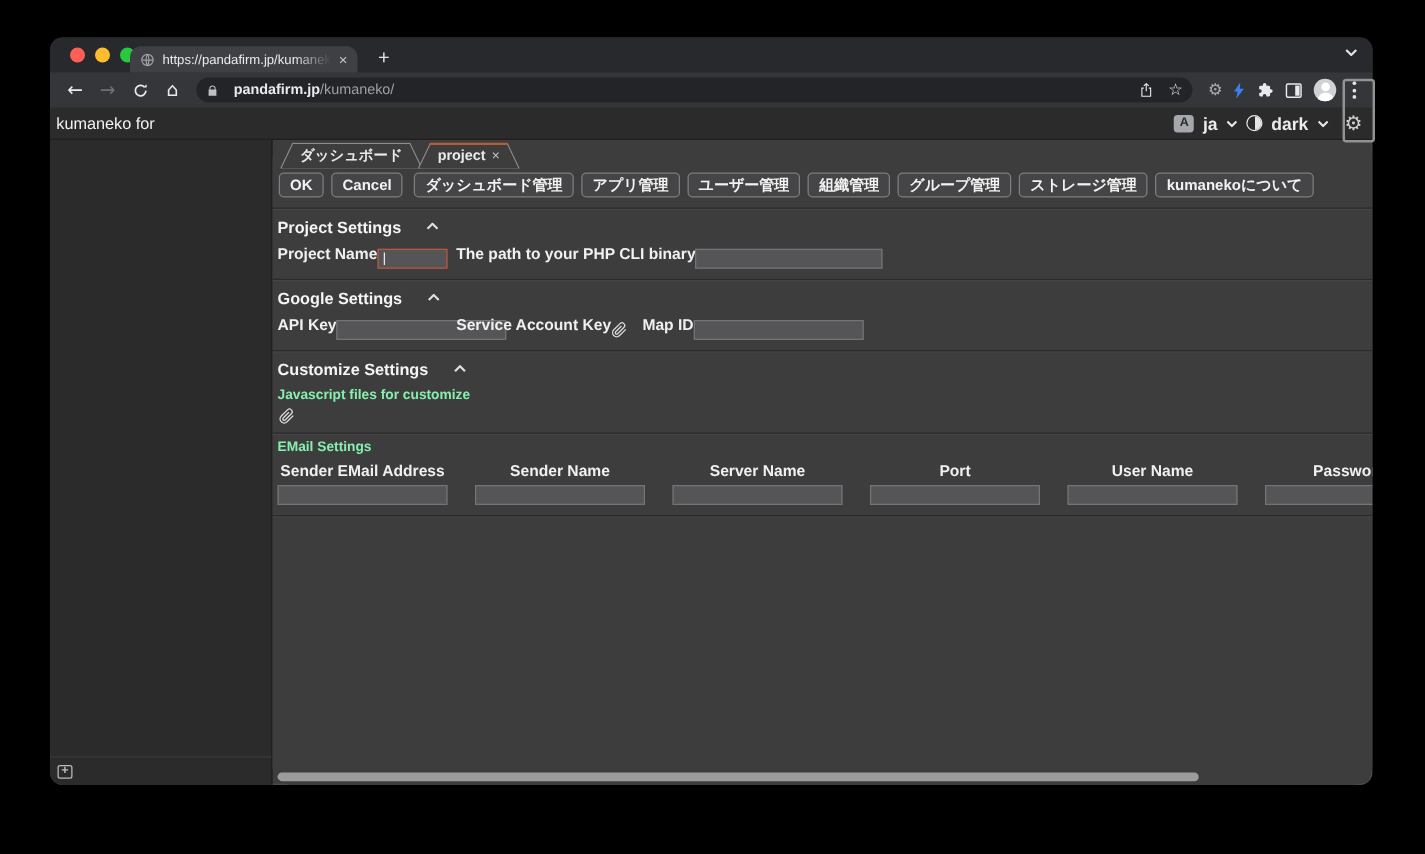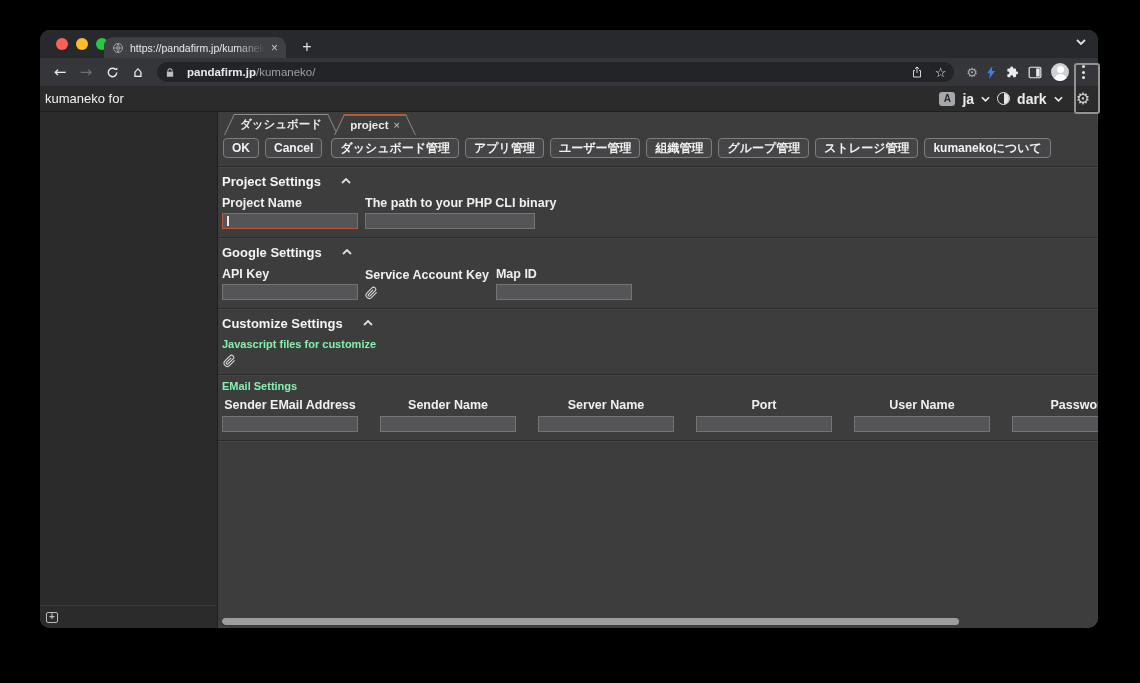--- a/index.html
+++ b/index.html
@@ -82,21 +82,21 @@
     font-family:"Liberation Sans", sans-serif; }
   .btn-gap { margin-left:3px; }
 
   .divider { margin-top:8px; border-top:1px solid #2b2b2b; box-shadow:0 1px 0 rgba(255,255,255,0.05); }
   .divider.tight { margin-top:6px; }
 
   .sec-h { display:flex; align-items:center; gap:20px; margin:6px 0 0 4px; color:#f5f5f5;
     font-size:13px; font-weight:600; height:16px; }
 
   .fieldrow { display:flex; gap:7px; margin:7px 0 0 4px; }
-  .fgroup { display:flex; flex-direction:column;justify-content:center; }
+  .fgroup { display:flex; flex-direction:row; }
   .flabel { color:#f0f0f0; font-size:12.5px; font-weight:600; white-space:nowrap; }
   .tinput { margin-top:3px; height:16px; background:#555557; border:1px solid #747476;
     color:#eee; font-size:11px; padding:0 3px; outline:none; border-radius:0; }
   .tinput.focused { border:1.5px solid #b9573c; position:relative; }
   .caret { position:absolute; left:4px; top:2px; width:1.5px; height:10px; background:#e8e8e8; }
   .w136 { width:136px; } .w170 { width:170px; }
 
   .clipbtn { margin:4px 0 0 5px; width:18px; display:flex; }
 
   .email-title { margin:5px 0 0 4px; color:#86efac; font-size:11px; font-weight:600; }

